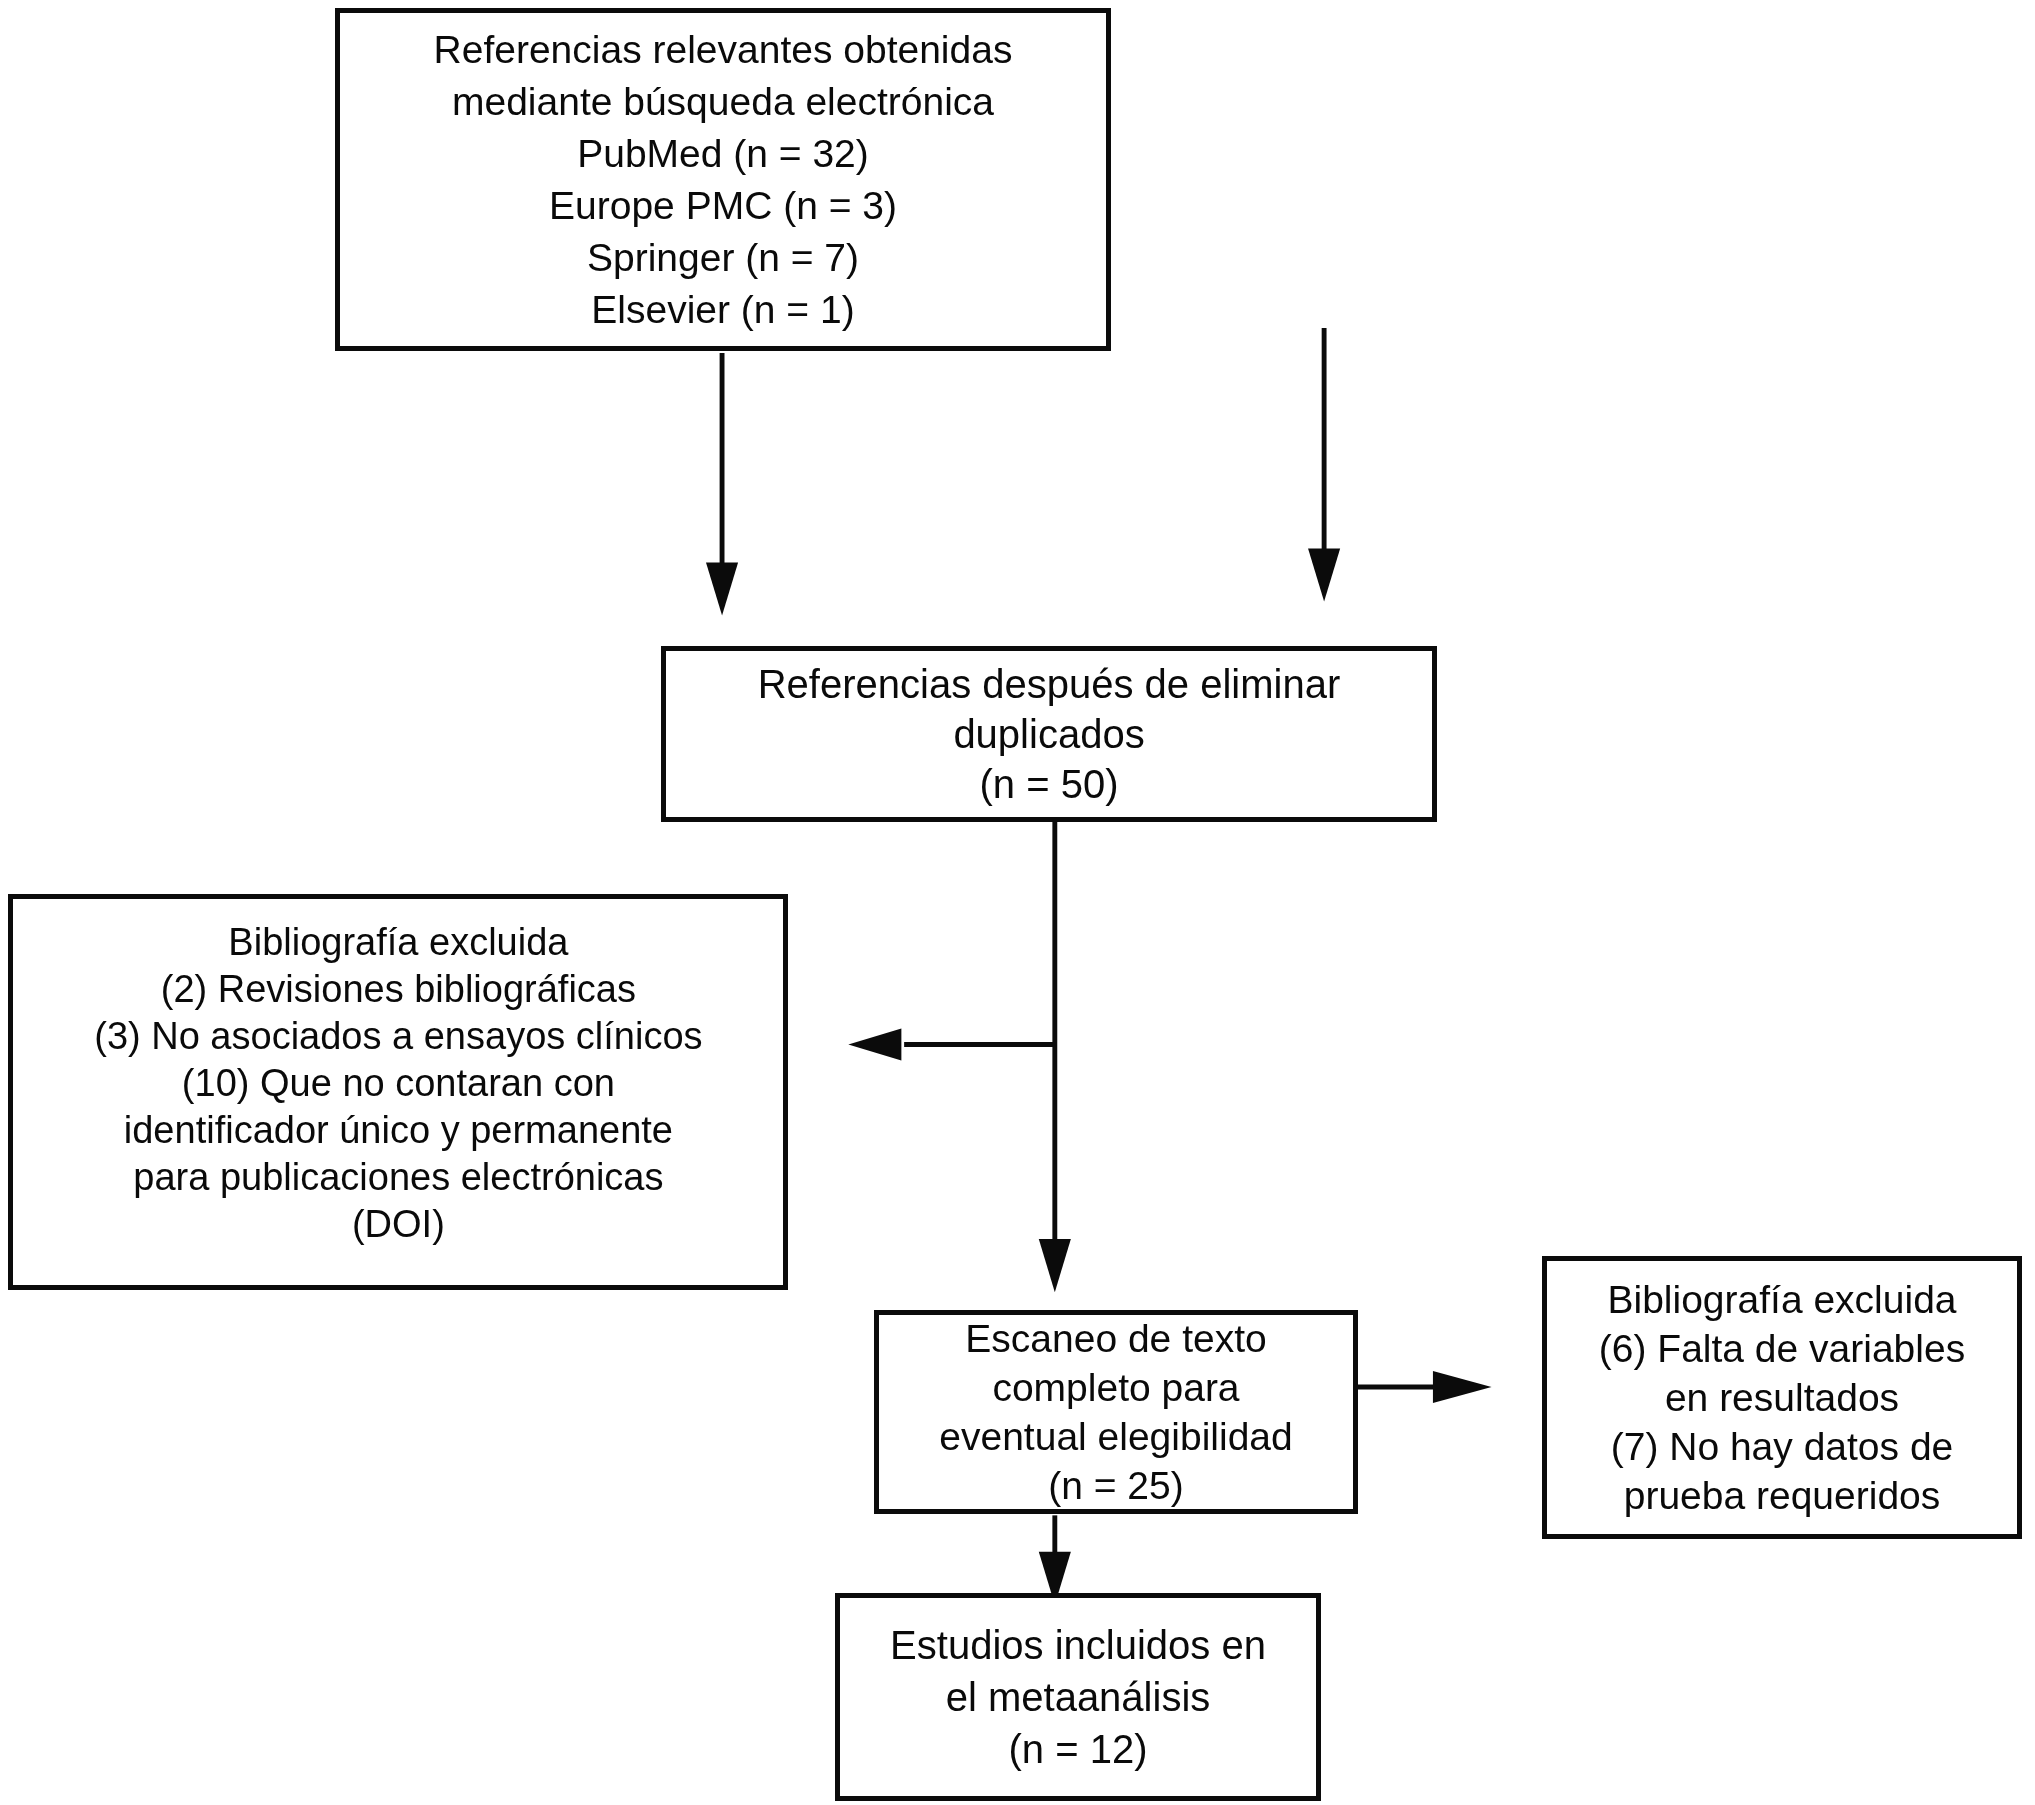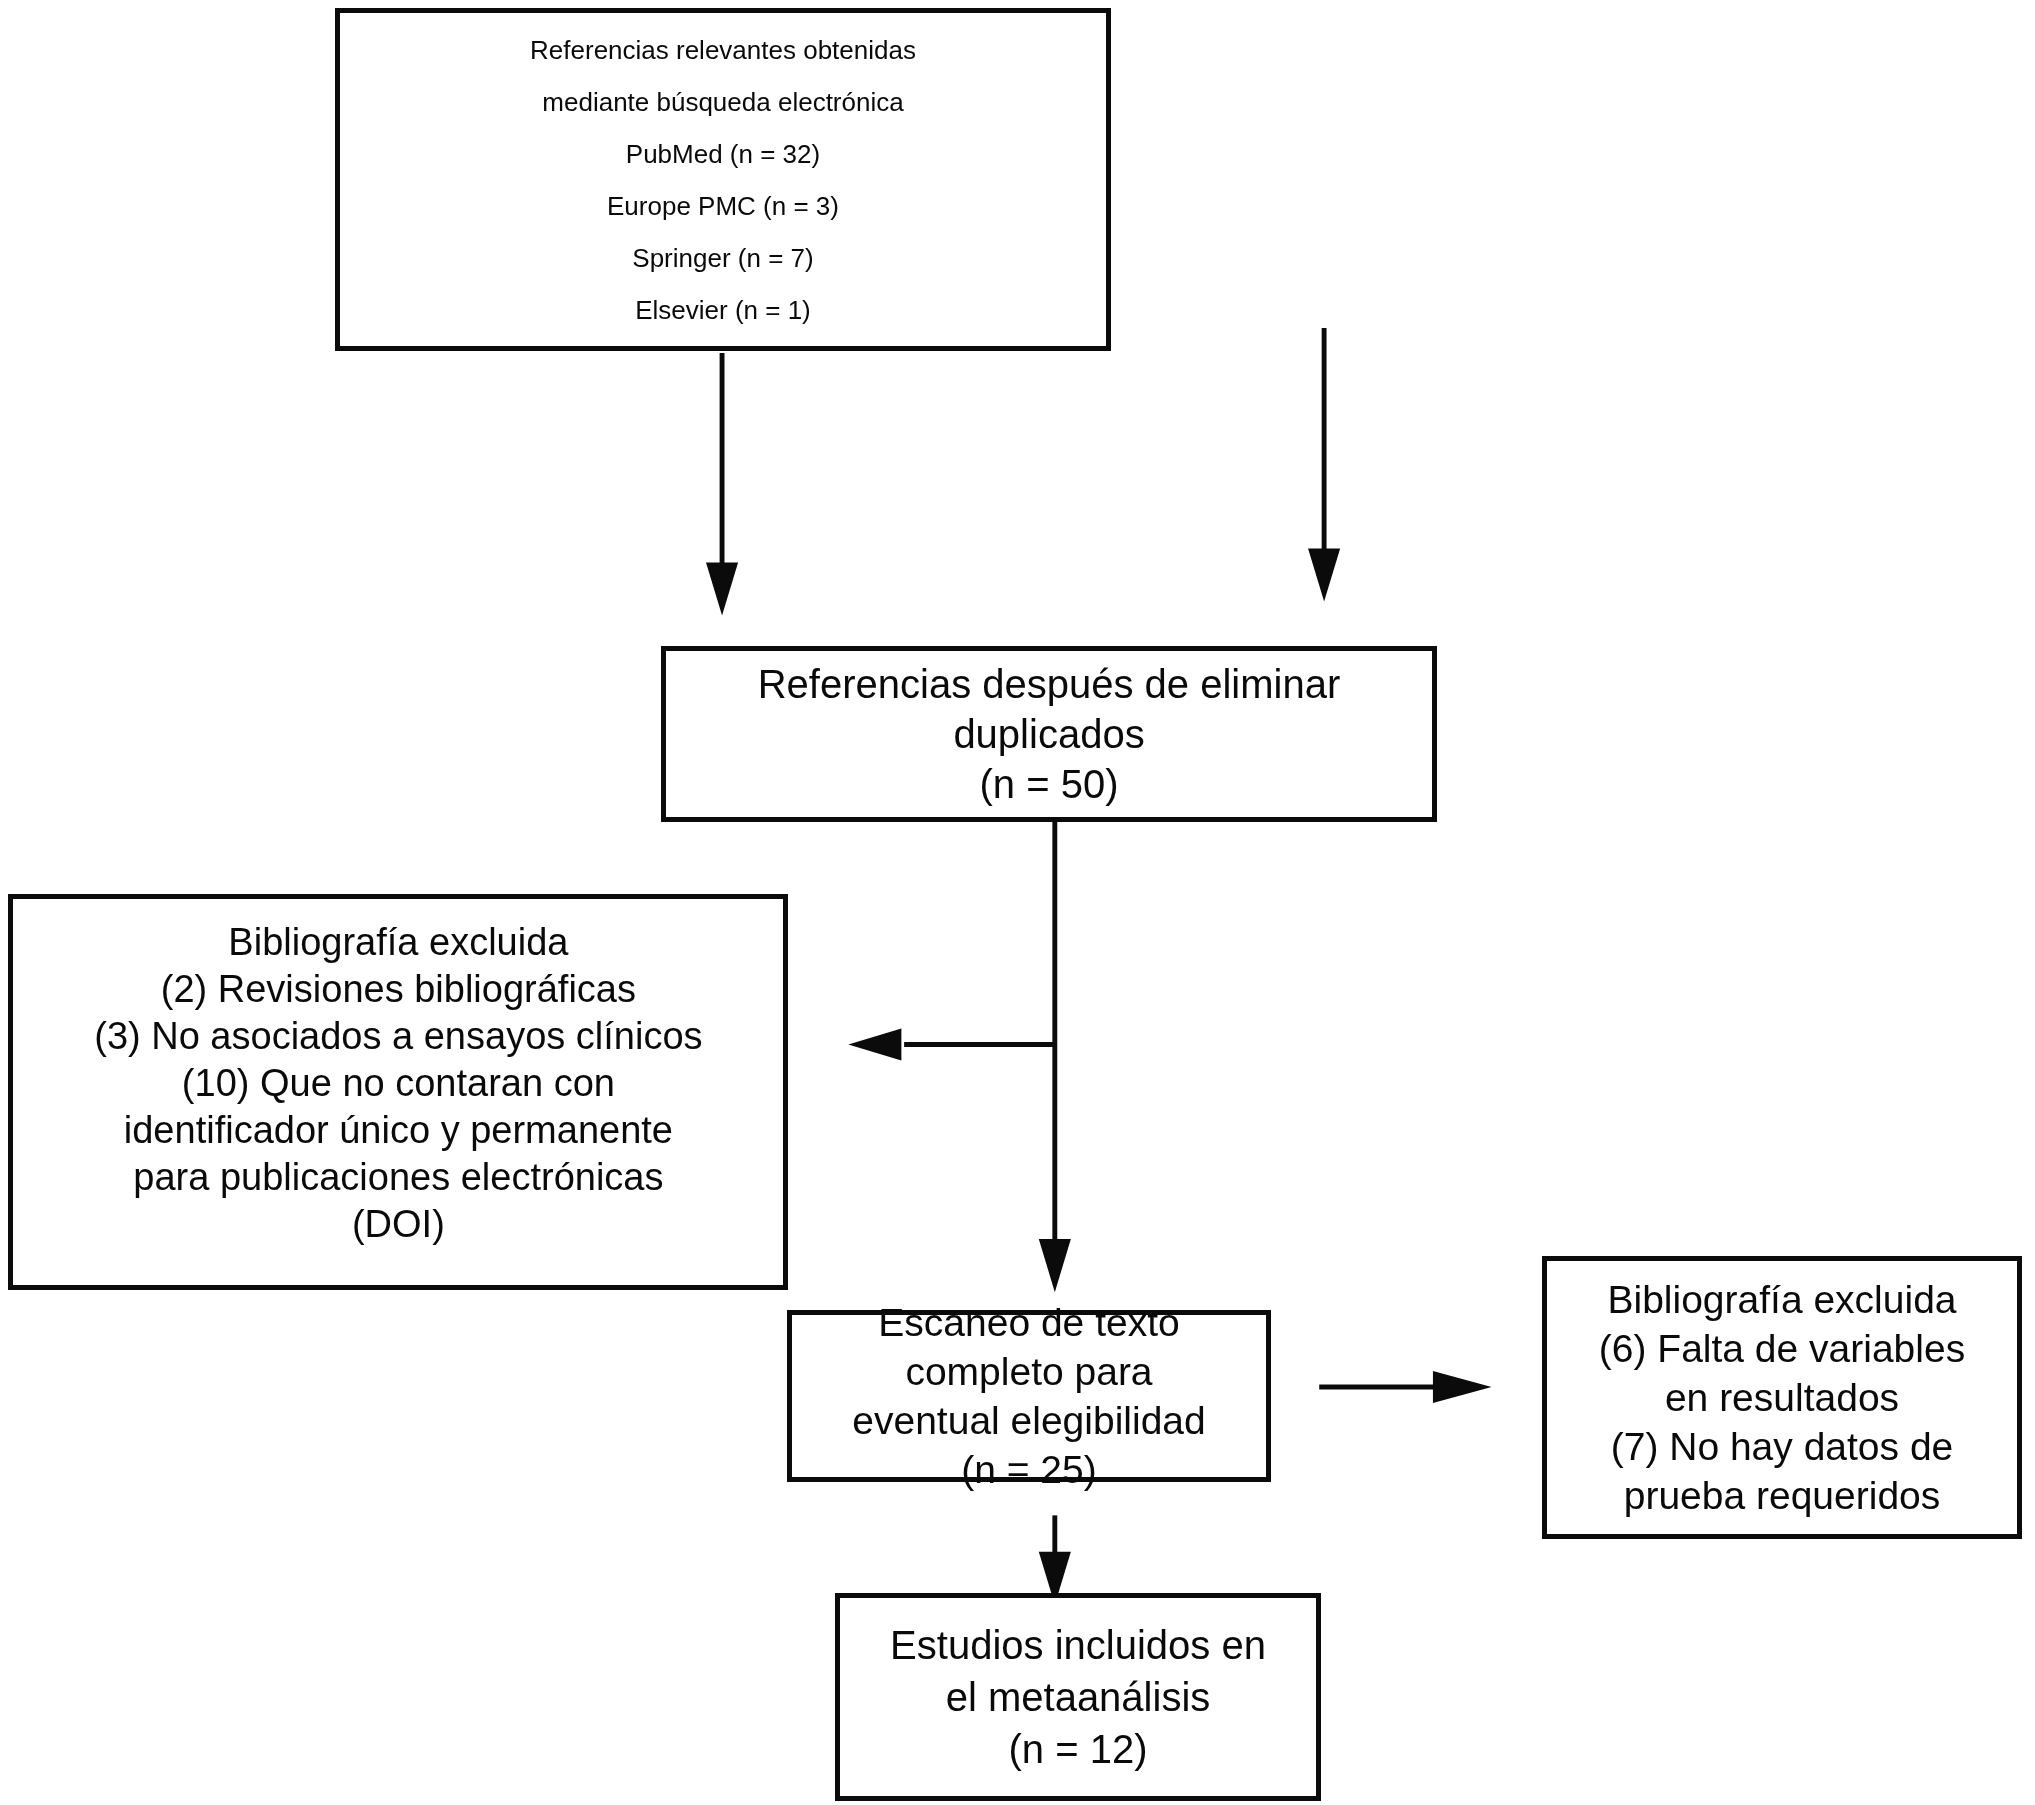--- a/index.html
+++ b/index.html
@@ -34,28 +34,28 @@
     justify-content: center;
     text-align: center;
   }
   .flow-box .box-text {
     white-space: pre-line;
     width: 100%;
     padding: 0 5.6px;
   }
   
   #box-search    { left: 335px;  top: 8.4px;   width: 776px; height: 343px; }
-  #box-search .box-text    { font-size: 26px; line-height: 52px; }
+  #box-search .box-text    { font-size: 39px; line-height: 52px; }
   #box-additional{ left: 1186px; top: 123px;  width: 631px;  height: 148px; }
   #box-additional .box-text{ font-size: 36px; line-height: 50px; }
   #box-dedup     { left: 661px;  top: 646px;  width: 776px; height: 176px; }
   #box-dedup .box-text     { font-size: 40px; line-height: 50px; }
   #box-excluded1 { left: 8.4px;   top: 894px; width: 780px; height: 396px; }
   #box-excluded1 .box-text { font-size: 38px; line-height: 47px; padding-bottom: 18px; }
-  #box-fulltext  { left: 787px; top: 1310px; width: 484px;  height: 172px; text-align: center; }
+  #box-fulltext  { left: 874px; top: 1310px; width: 484px;  height: 204px; text-align: center; }
   #box-fulltext .box-text  { font-size: 39px; line-height: 49px; }
   #box-excluded2 { left: 1542px; top: 1256px; width: 480px;  height: 283px; }
   #box-excluded2 .box-text { font-size: 39px; line-height: 49px; }
   #box-included  { left: 835px; top: 1593px; width: 486px;  height: 208px; }
   #box-included .box-text  { font-size: 40px; line-height: 52px; }
 </style>
 </head>
 <body>
 
 <div class="canvas">

